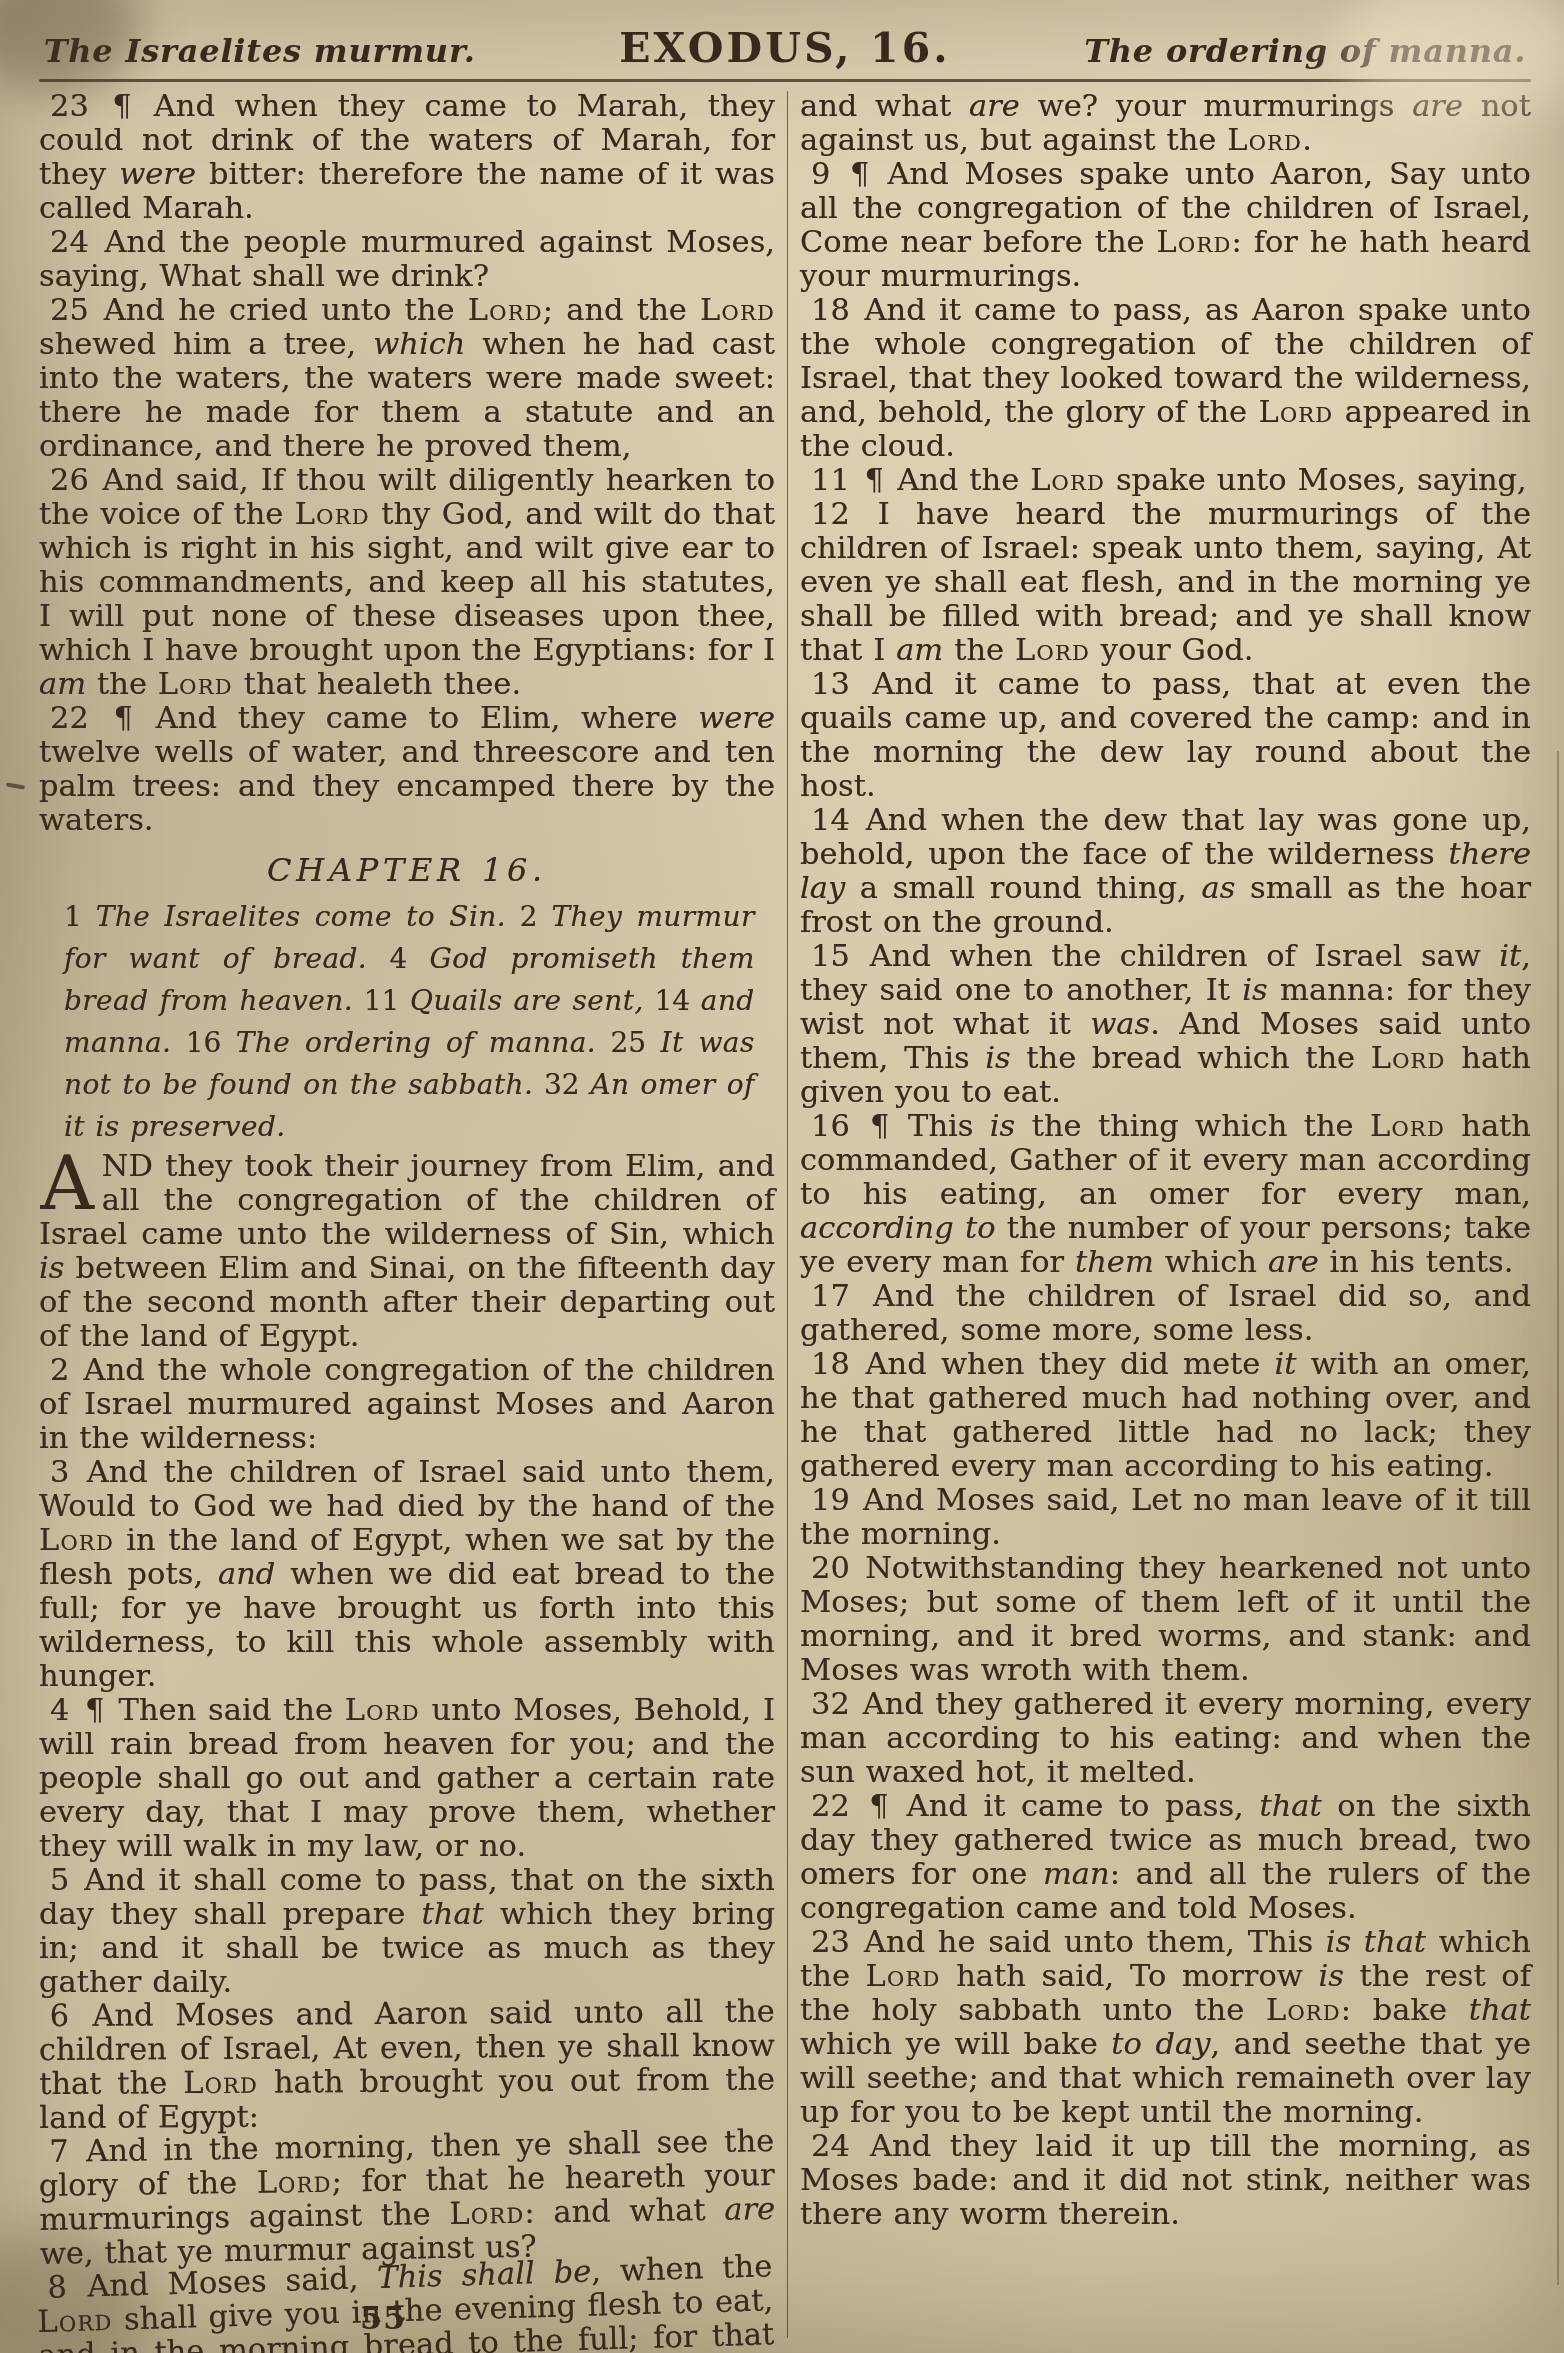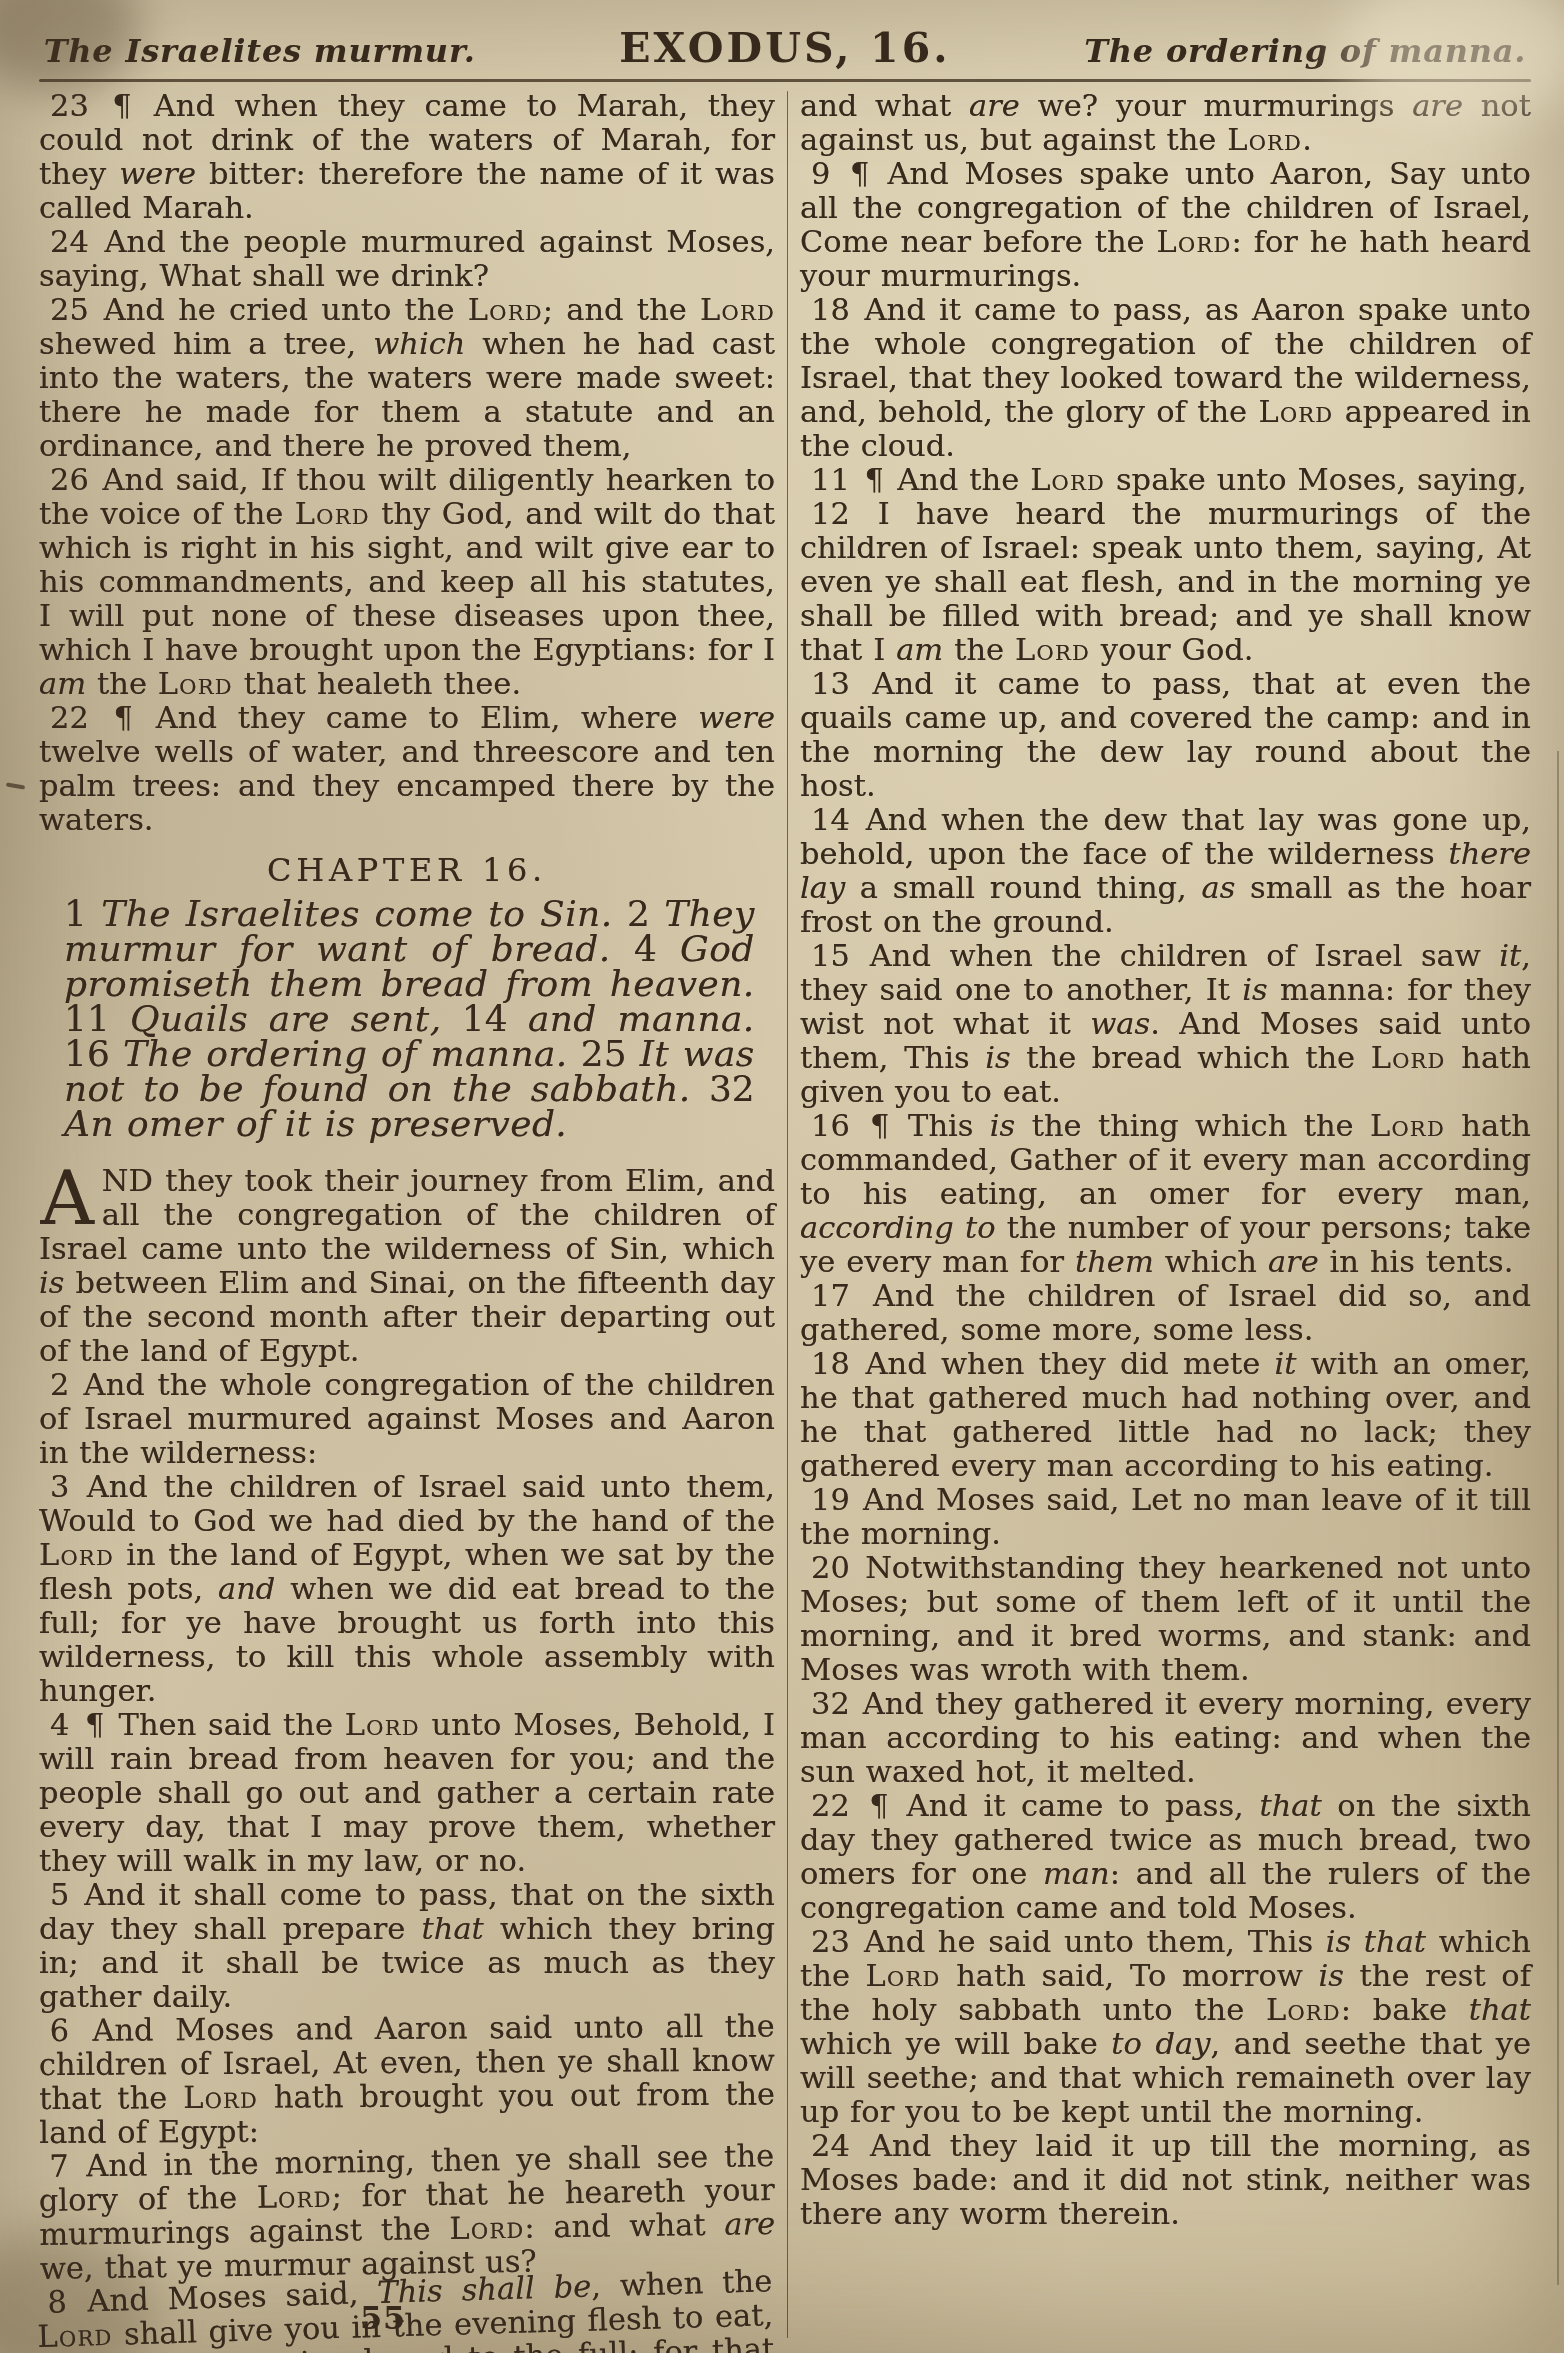--- a/index.html
+++ b/index.html
@@ -49,25 +49,25 @@
 
   .verse { text-indent:11px; }
   .verse.cont, .verse.has-drop { text-indent:0; }
   .vnum { padding-right:1.6px; }
   .pilcrow { padding:0 2.3px; }
   .sc { font-variant:small-caps; letter-spacing:1.2px; }
   .dropcap { float:left; font-size:74px; line-height:63px; padding:3.1px 7.8px 0 1.6px; }
 
   .chapter-heading {
     text-align:center; font-size:32px; letter-spacing:4.7px;
-    margin:15.6px 0 9.4px 0; text-indent:0;
+    margin:15.6px 0 9.4px 0; text-indent:0;font-style:italic;
   }
   .chapter-summary {
-    font-style:normal; font-size:36px; line-height:35px;
-    padding:0 20.3px 0 25px; margin-bottom:23px; text-indent:0;
+    font-style:normal; font-size:28px; line-height:42px;
+    padding:0 20.3px 0 25px; margin-bottom:1px; text-indent:0;
   }
   .chapter-summary i { letter-spacing:0.4px; }
 
   
   #col-left .block:nth-child(13) { transform:rotate(-0.35deg); transform-origin:0 50%; }
   #col-left .block:nth-child(14) { transform:rotate(-0.85deg); transform-origin:0 50%; }
   #col-left .block:nth-child(15) { transform:rotate(-1.7deg);  transform-origin:0 60%; }
 
   .page-number { position:absolute; left:360px; top:2299px; font-size:32px; font-weight:700; letter-spacing:0.8px; }
   .margin-mark {

